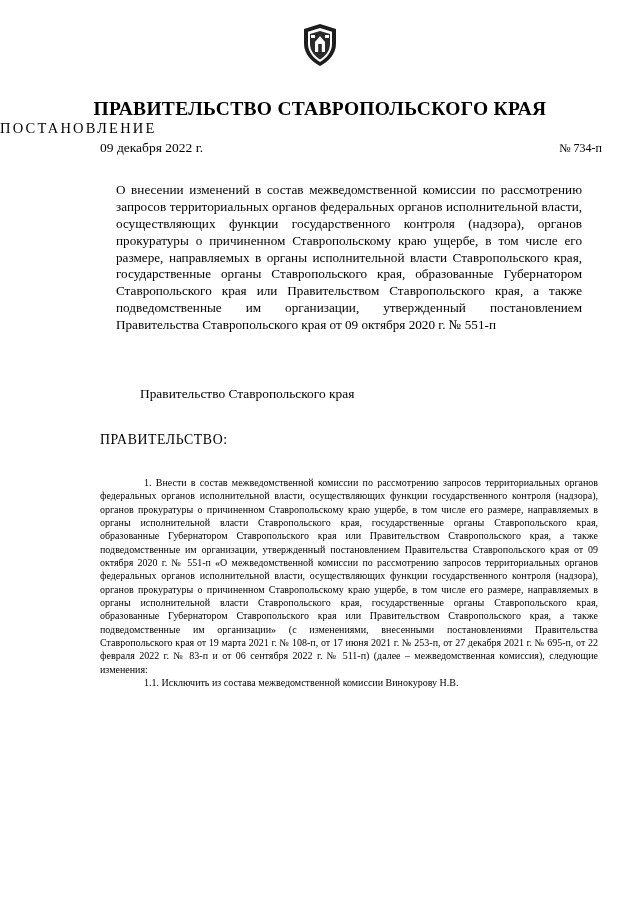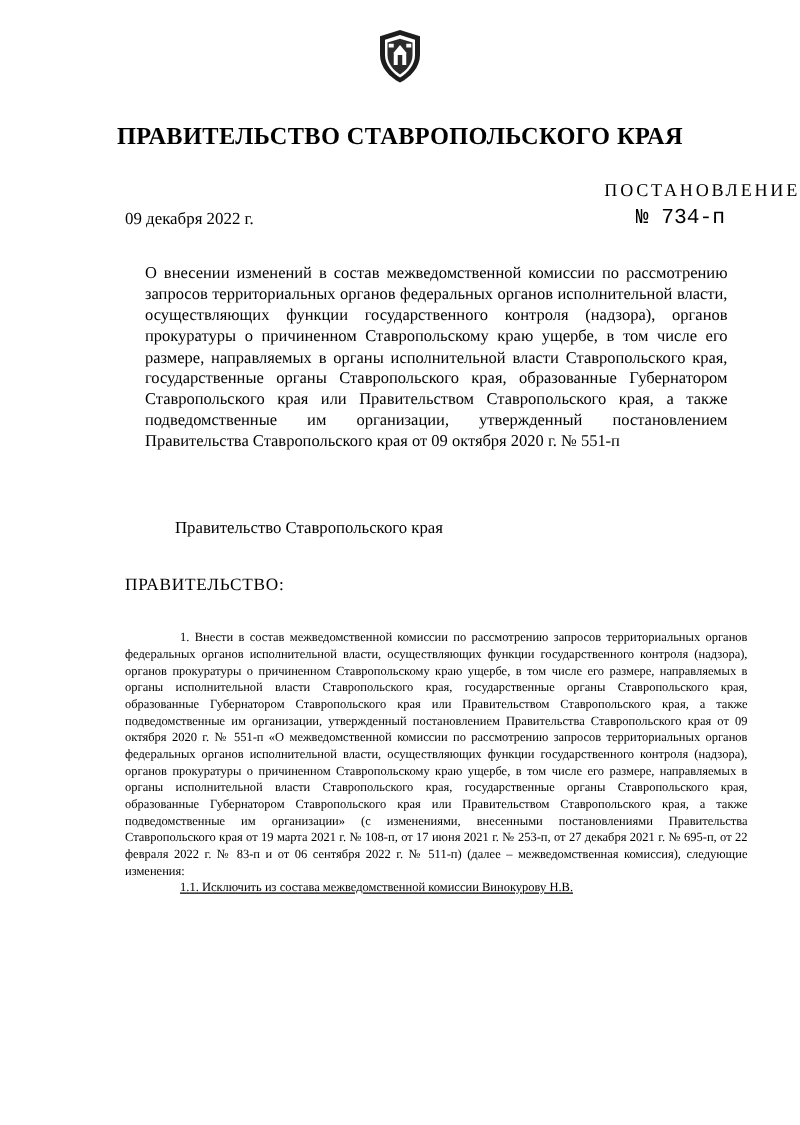--- a/index.html
+++ b/index.html
@@ -33,45 +33,42 @@
   }
   .org-title {
     text-align: center;
     font-size: 19.5px;
     letter-spacing: 0.3px;
     font-weight: bold;
     margin-top: 26px;
     font-family: "Liberation Serif", serif;
   }
   .doc-type {
-    text-align: right;
+    text-align: left;
     font-size: 14.5px;
     letter-spacing: 2.2px;
-    margin-top: 24px;
-    padding-left: 41px;
   }
   .city {
     text-align: center;
     font-size: 12.5px;
     margin-top: 26px;
   }
   .meta-row {
     display: flex;
     justify-content: space-between;
-    align-items: center;
-    padding: 0 60px 0 100px;
+    align-items: flex-end;
+    padding: 0 38px 0 100px;
     margin-top: 3px;
     font-size: 13.5px;
   }
   .meta-date {
     font-size: 13.5px;
   }
   .meta-number {
-    font-size: 17px;
-    font-family: Liberation Mono, monospace;
+    font-size: 12px;
   }
   .title-block {
     margin: 26px 42px 0 100px;
     font-size: 13.2px;
     line-height: 1.28;
     text-align: justify;
     text-justify: inter-word;
   }
   .title-block p {
     margin: 16px;
@@ -91,21 +88,20 @@
     line-height: 1.335;
     text-align: justify;
     text-justify: inter-word;
   }
   .body-block p {
     margin: 0;
     text-indent: 44px;
   }
   .sub-item {
     text-indent: 44px;
-    text-decoration: underline;
   }
 </style>
 </head>
 <body>
 
 <div class="page">
 
   <div class="emblem-wrap">
     <span class="emblem">
       <svg width="46" height="46" viewBox="0 0 46 46" xmlns="http://www.w3.org/2000/svg">

